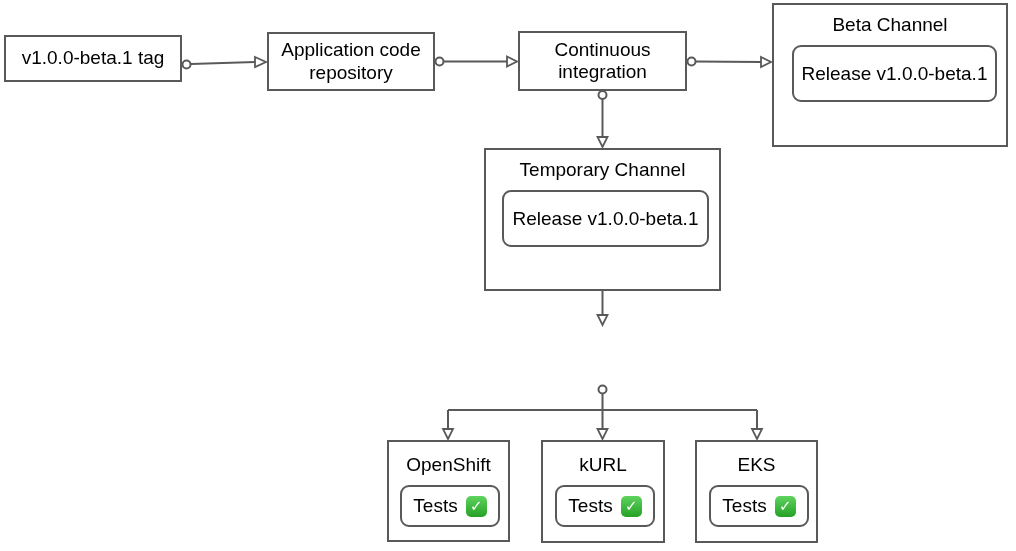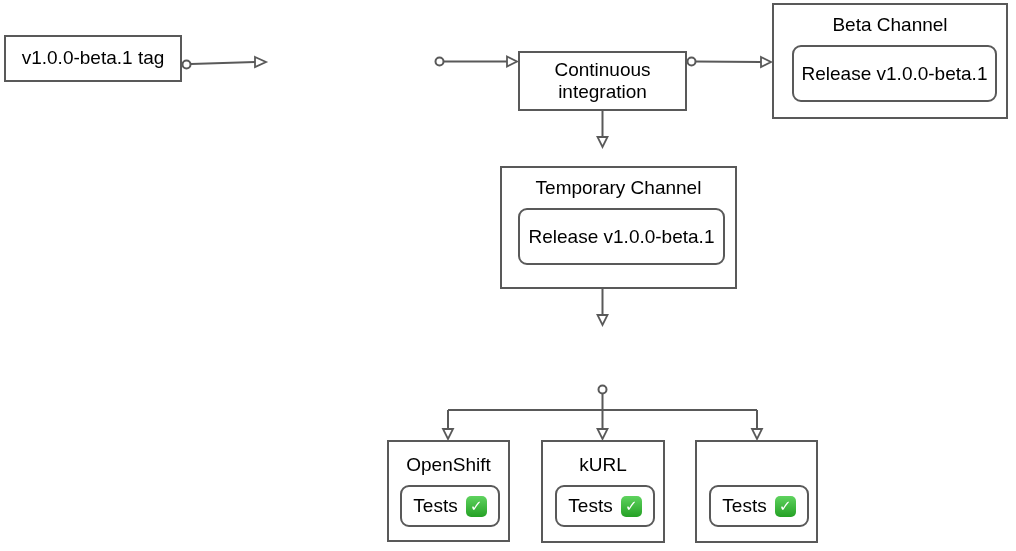--- a/index.html
+++ b/index.html
@@ -81,33 +81,36 @@
       <polygon class="arrow" points="443,429 453,429 448,439"></polygon>
       <polygon class="arrow" points="597.5,429 607.5,429 602.5,439"></polygon>
       <polygon class="arrow" points="752,429 762,429 757,439"></polygon>
     </g>
   </svg>
 
   <div class="node" style="left:4px;top:35px;width:178px;height:47px;">
     <span>v1.0.0-beta.1 tag</span>
   </div>
 
+  <div class="node" style="left:267px;top:32px;width:168px;height:59px;">
+    <span>Application code repository</span>
+  </div>
 
-  <div class="node" style="left:518px;top:31px;width:169px;height:60px;margin-top:20px;">
+  <div class="node" style="left:518px;top:31px;width:169px;height:60px;">
     <span>Continuous integration</span>
   </div>
 
-  <div class="group" style="left:772px;top:3px;width:236px;height:116px;">
+  <div class="group" style="left:772px;top:3px;width:236px;height:144px;">
     <div class="group-title" style="top:9px;">Beta Channel</div>
     <div class="inner" style="left:18px;top:40px;width:205px;height:57px;">
       <span>Release v1.0.0-beta.1</span>
     </div>
   </div>
 
-  <div class="group" style="left:500px;top:148px;width:237px;height:123px;margin-top:18px;">
+  <div class="group" style="left:484px;top:148px;width:237px;height:143px;">
     <div class="group-title" style="top:9px;">Temporary Channel</div>
     <div class="inner" style="left:16px;top:40px;width:207px;height:57px;">
       <span>Release v1.0.0-beta.1</span>
     </div>
   </div>
 
 
   <div class="group" style="left:387px;top:440px;width:123px;height:102px;padding-left:27px;">
     <div class="group-title" style="top:12px;">OpenShift</div>
     <div class="inner" style="left:11px;top:43px;width:100px;height:42px;">
@@ -118,19 +121,20 @@
 
   <div class="group" style="left:541px;top:440px;width:124px;height:103px;">
     <div class="group-title" style="top:12px;">kURL</div>
     <div class="inner" style="left:12px;top:43px;width:100px;height:42px;">
       <span>Tests</span>
       <span class="check-icon">✓</span>
     </div>
   </div>
 
   <div class="group" style="left:695px;top:440px;width:123px;height:103px;">
+    <div class="group-title" style="top:12px;">EKS</div>
     <div class="inner" style="left:12px;top:43px;width:100px;height:42px;">
       <span>Tests</span>
       <span class="check-icon">✓</span>
     </div>
   </div>
 
 </div>
 
 </body></html>

